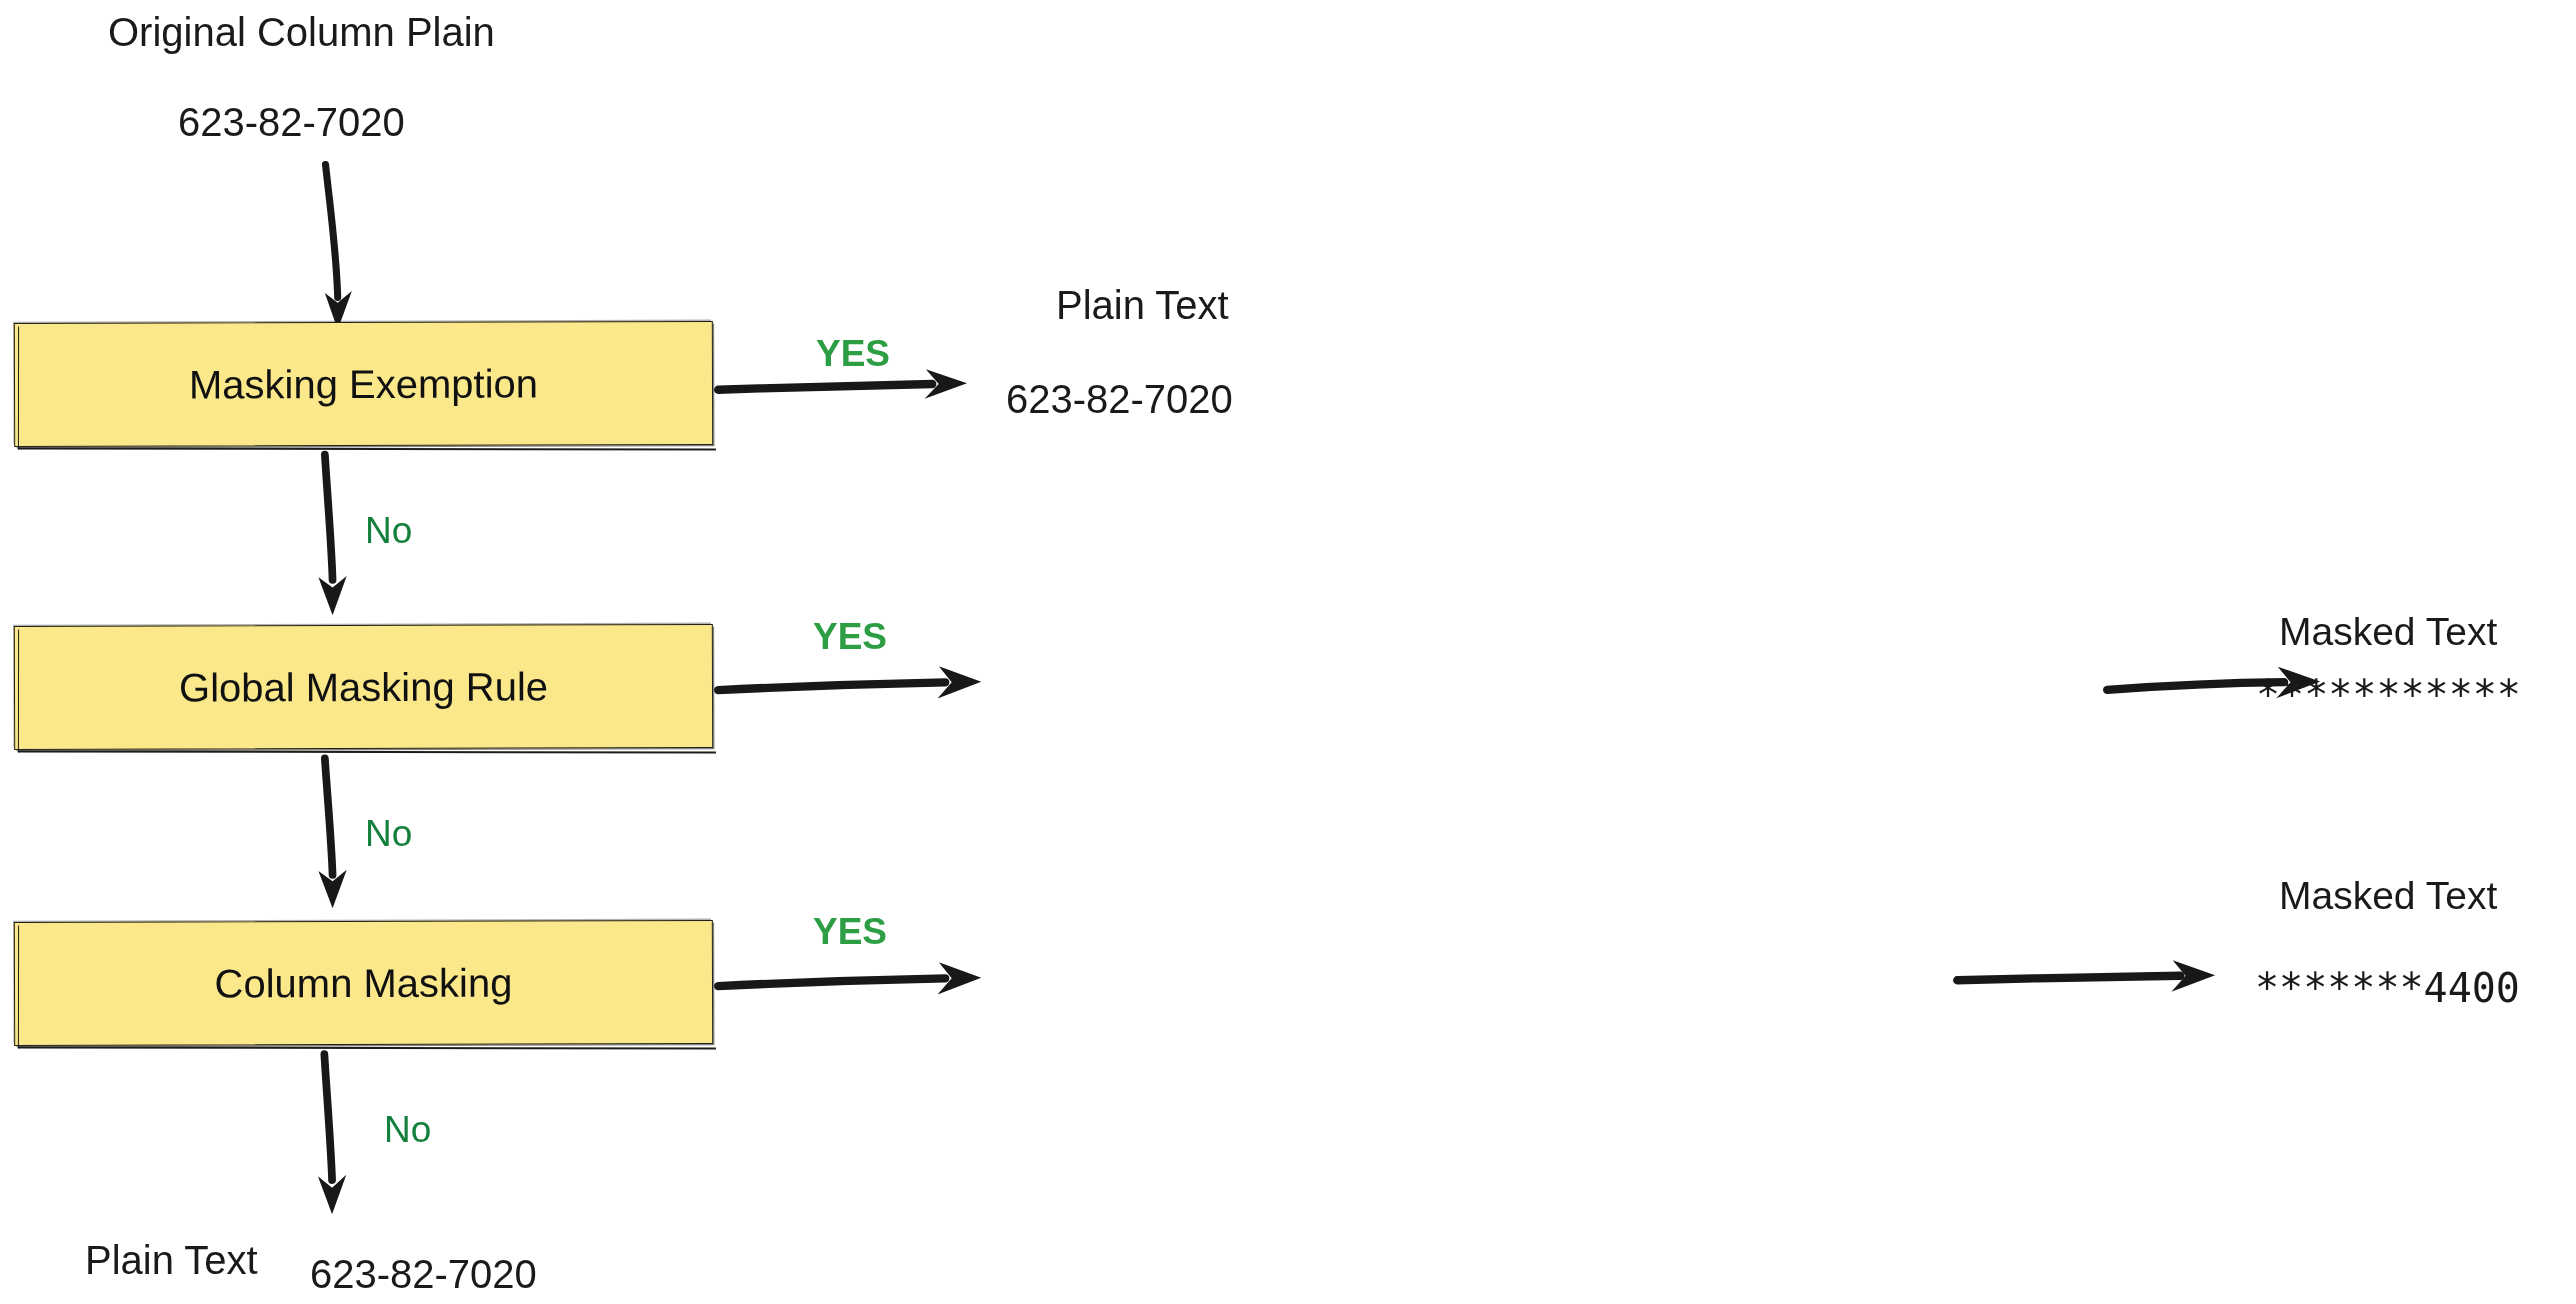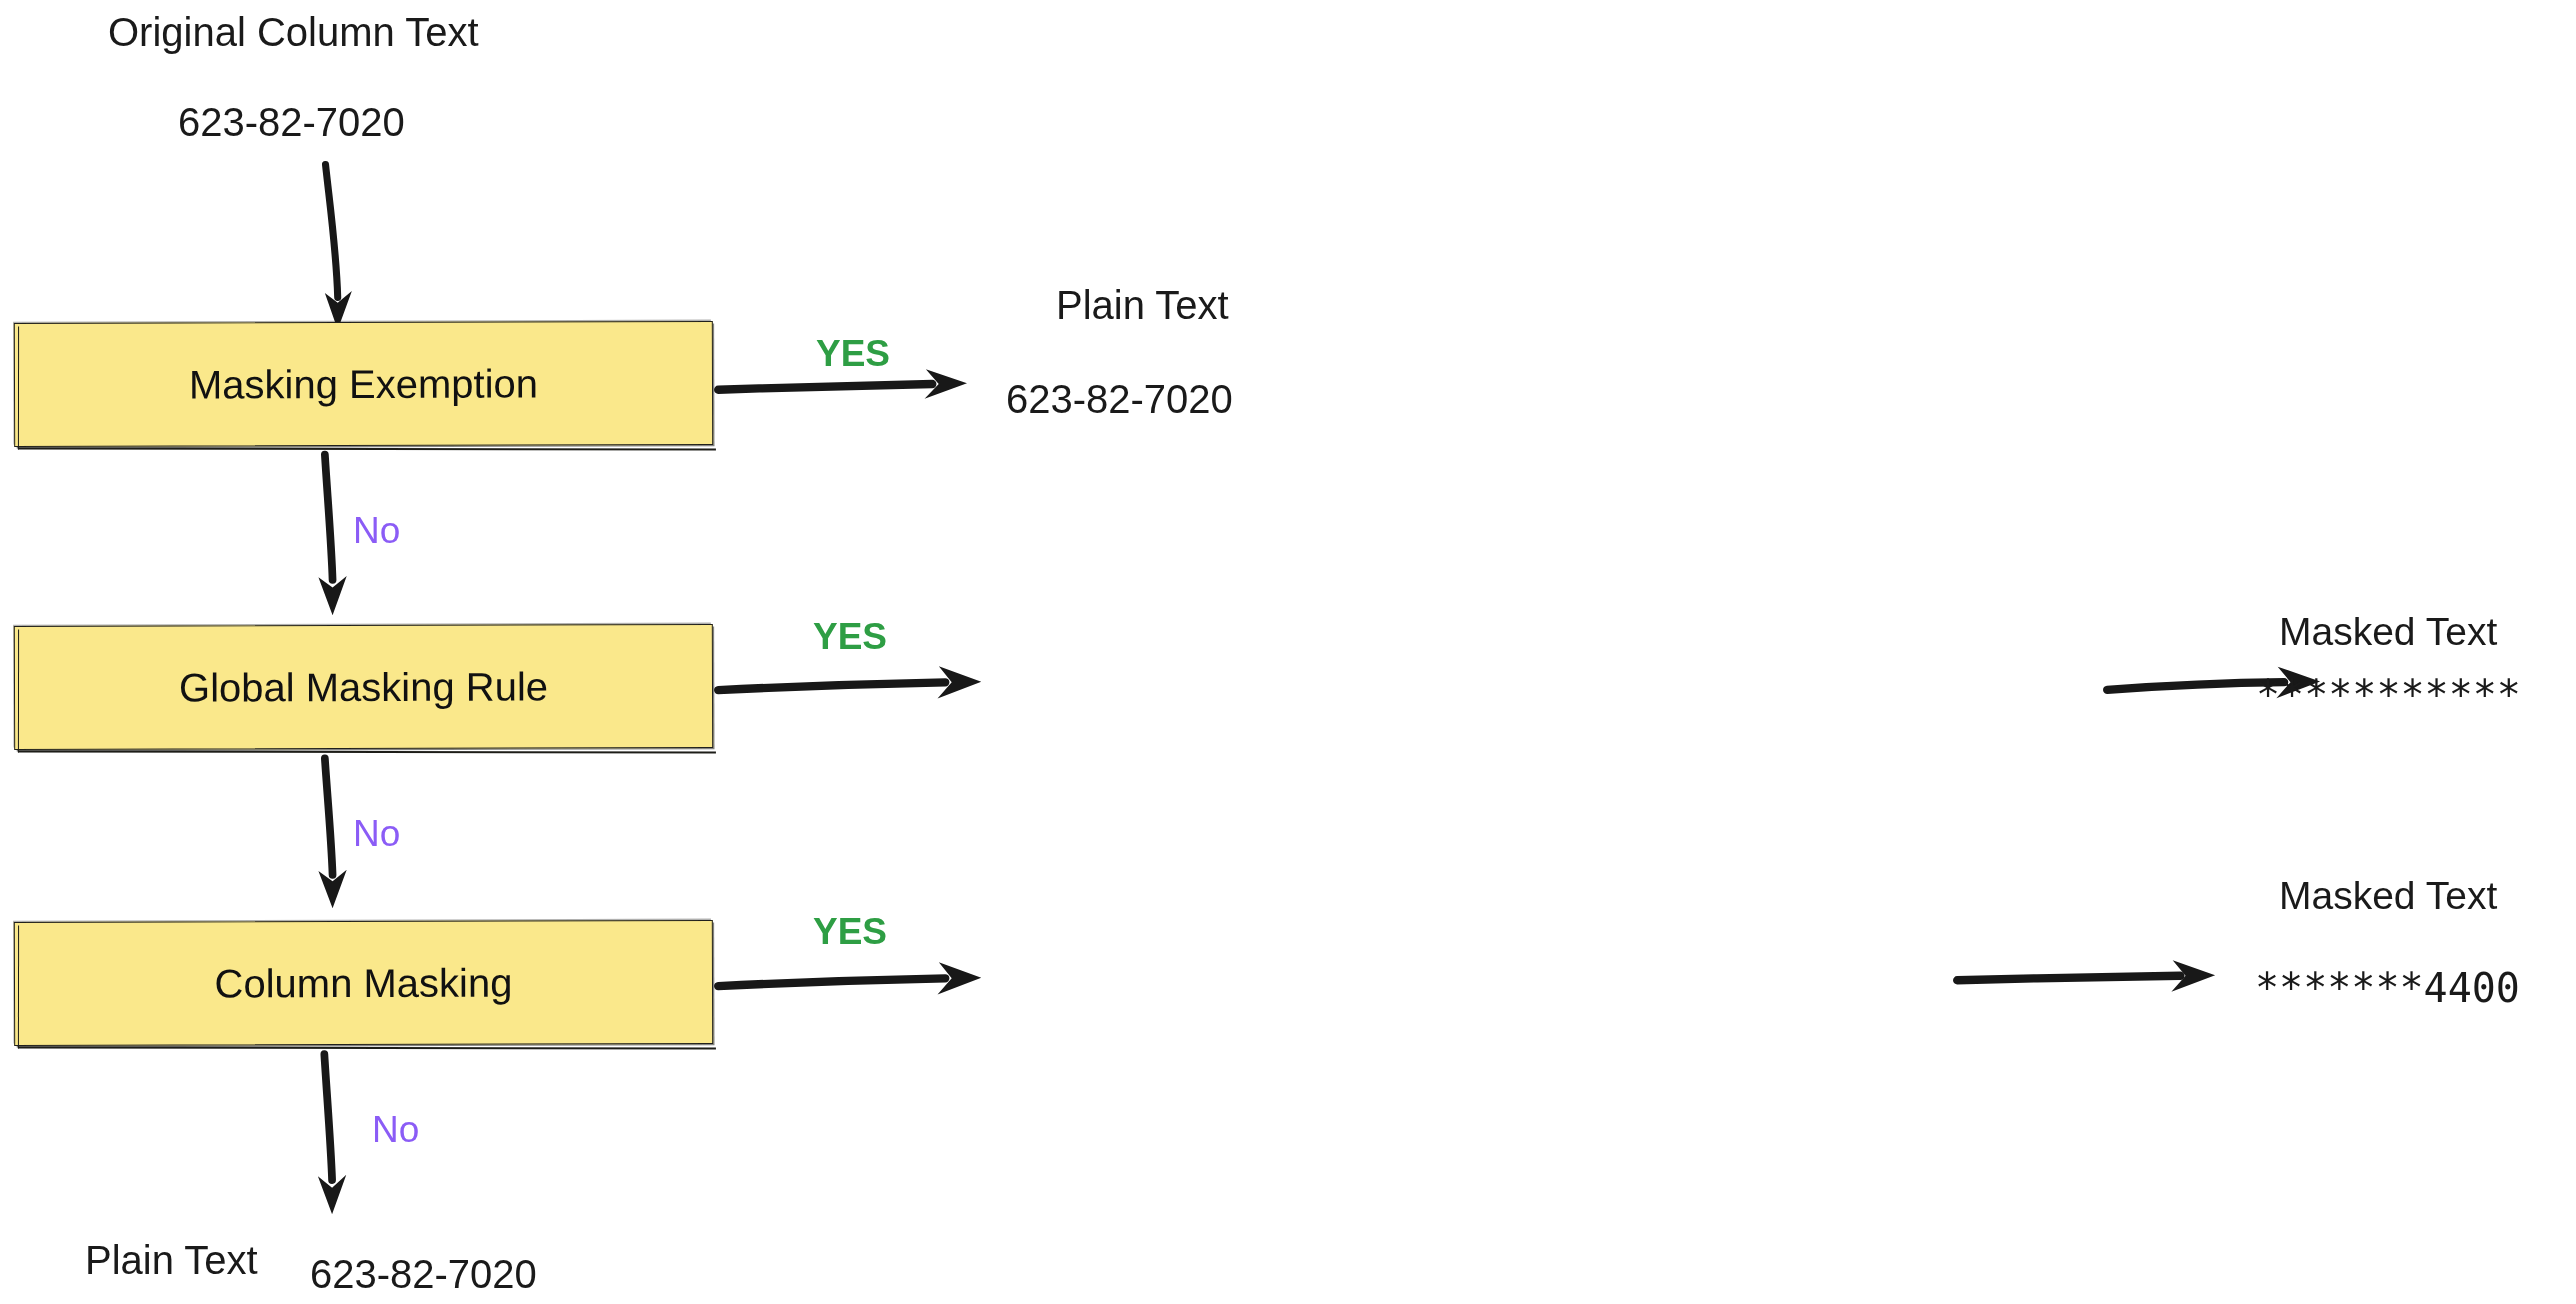--- a/index.html
+++ b/index.html
@@ -22,21 +22,21 @@
 
   
   .label {
     color: #1a1a1a;
     white-space: nowrap;
     line-height: 1;
   }
   .lbl-title   { font-size: 40px; }
   .lbl-value   { font-size: 40px; margin-top: 14px; }
   .lbl-yes     { font-size: 37px; color: #2e9e44; font-weight: 700; }
-  .lbl-no      { font-size: 37px; color: #8b5cf6; font-weight: 400; }
+  .lbl-no      { font-size: 37px; color: #15803d; font-weight: 400; margin-left: 12px; }
   .lbl-masked  { font-size: 39px; }
   .mono-stars  { font-family: "DejaVu Sans Mono", monospace; font-size: 40px; letter-spacing: 0px; }
 
   
   .ybox {
     background: #fae88b;
     border: 1.9px solid #20201c;
     display: flex;
     align-items: center;
     justify-content: center;
@@ -93,21 +93,21 @@
   
   .arrow-svg { position: absolute; overflow: visible; }
   .arrow-svg path { fill: none; stroke: #181818; stroke-linecap: round; stroke-linejoin: round; }
   .arrow-svg polygon { fill: #181818; }
 </style>
 </head>
 <body>
 
 <div id="canvas">
 
-  <div class="abs label lbl-title" style="left:108px; top:11.6px;">Original Column Text</div>
+  <div class="abs label lbl-title" style="left:108px; top:11.6px;">Original Column Plain</div>
   <div class="abs label lbl-value" style="left:178px; top:88px;">623-82-7020</div>
 
   <svg class="arrow-svg" style="left:303px; top:161px; width:90px; height:174px;" viewBox="0 0 140 270" width="90" height="174">
     <path d="M 35 5 C 42 70, 52 140, 54 212" stroke-width="11"></path>
     <polygon points="54,262 34,205 54,220 76,202"></polygon>
   </svg>
 
   <div class="abs ybox" style="left:14px; top:322px; width:697px; height:122px;">
     <span class="ybox-label">Masking Exemption</span>
   </div>

